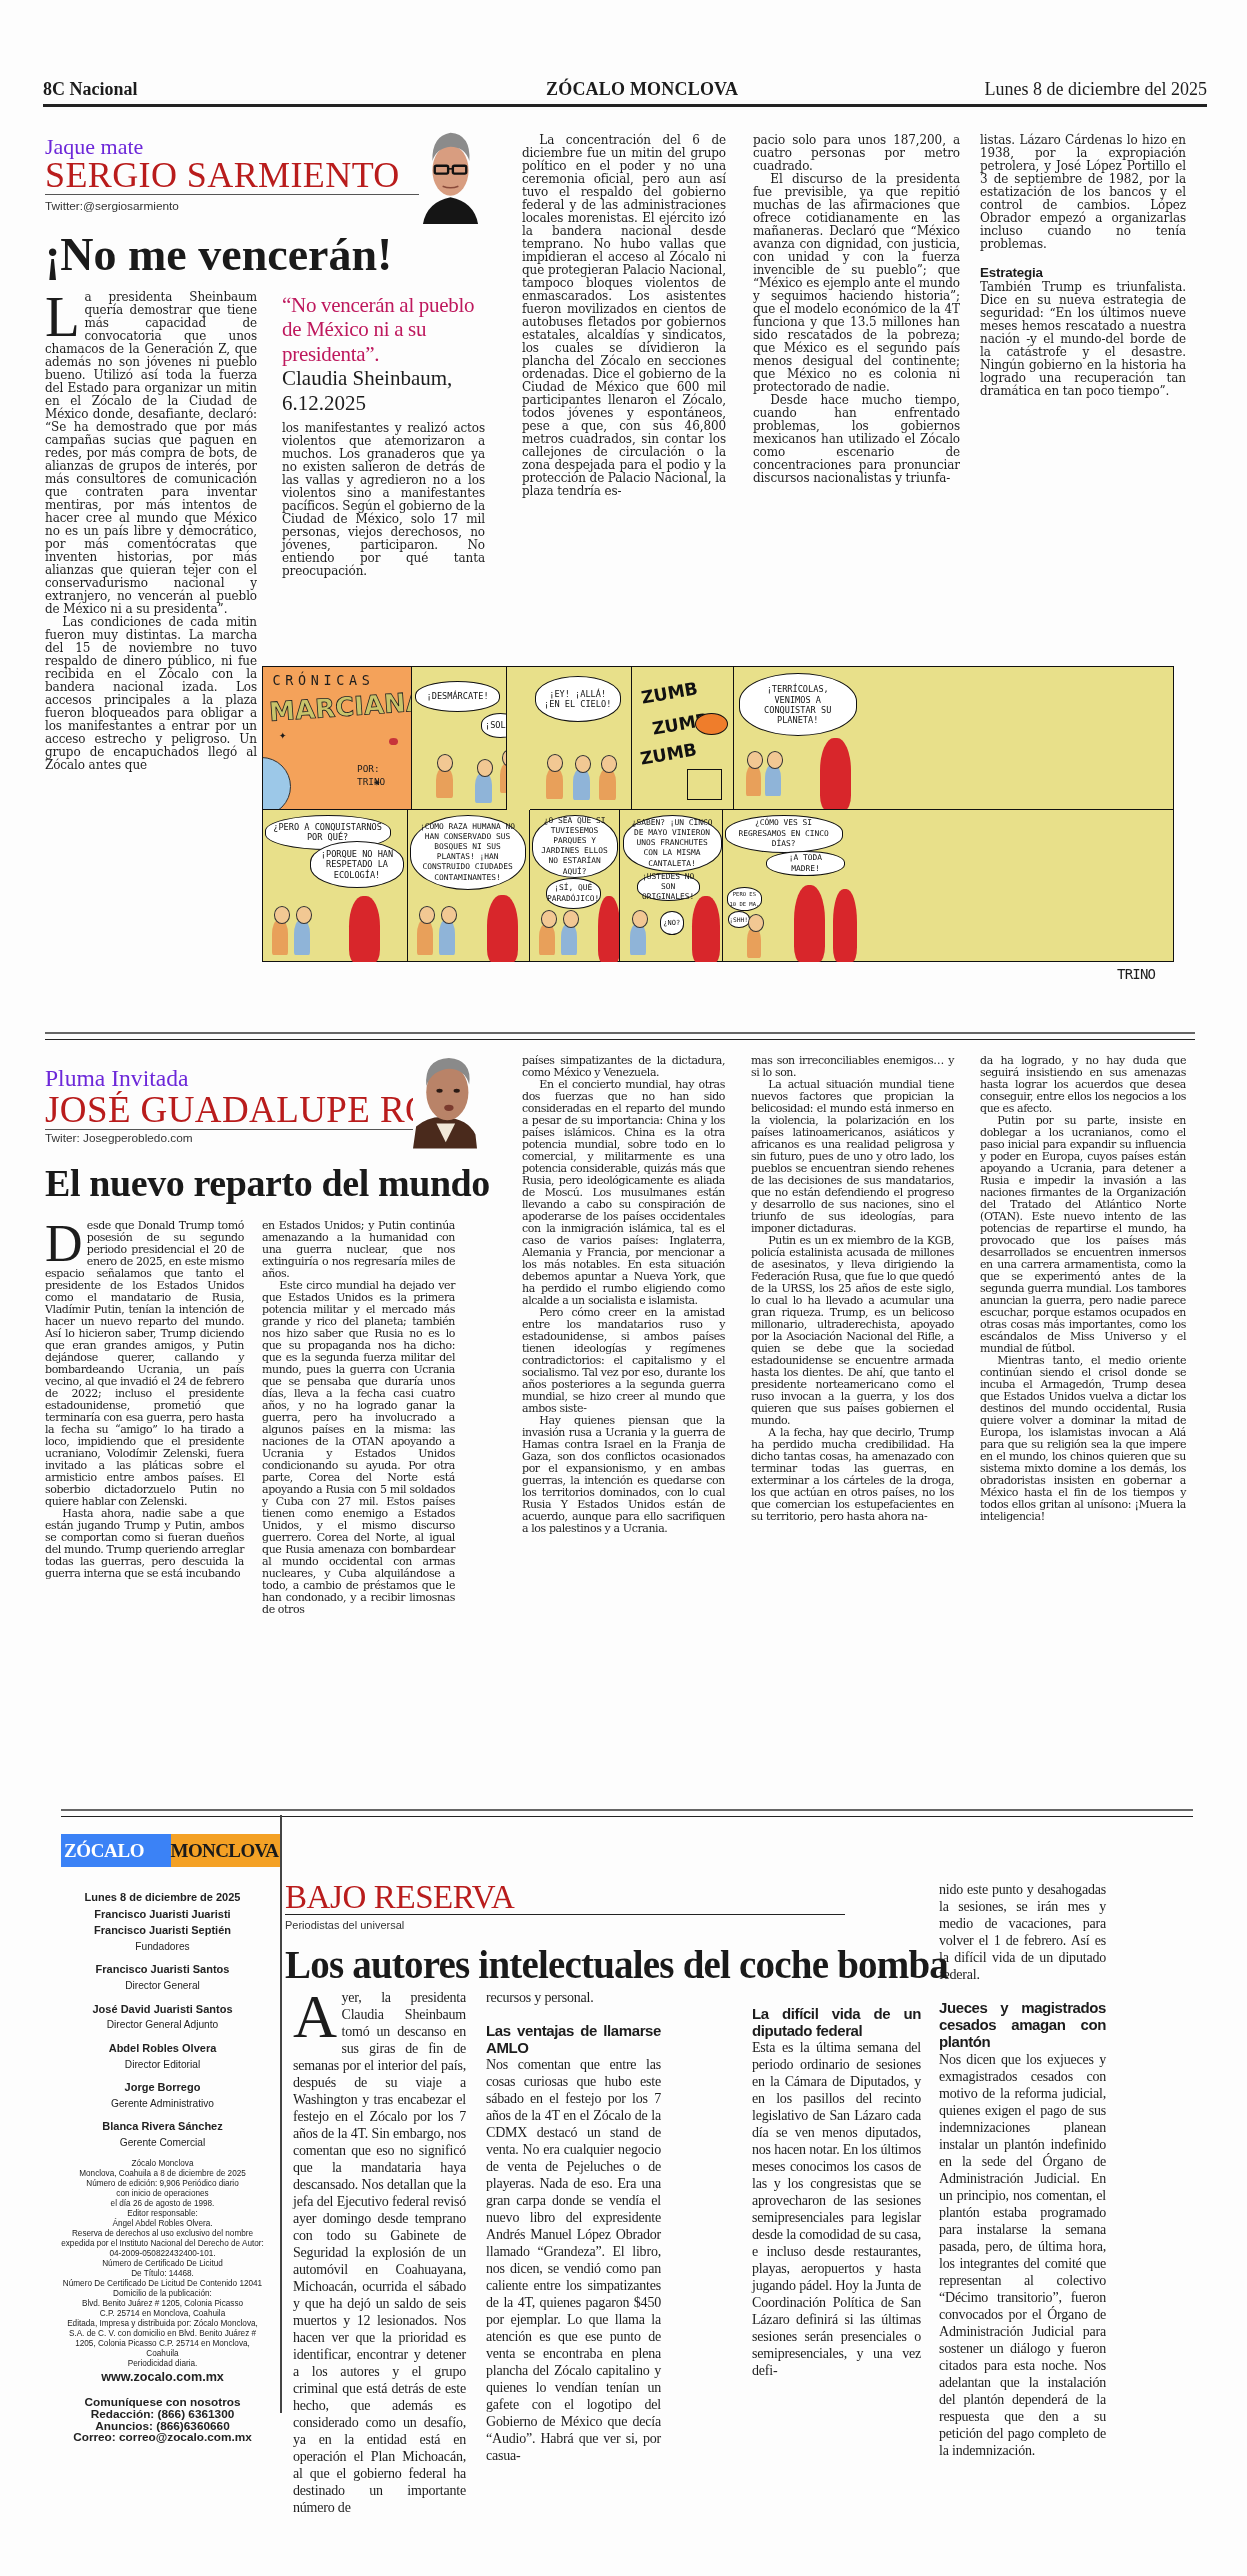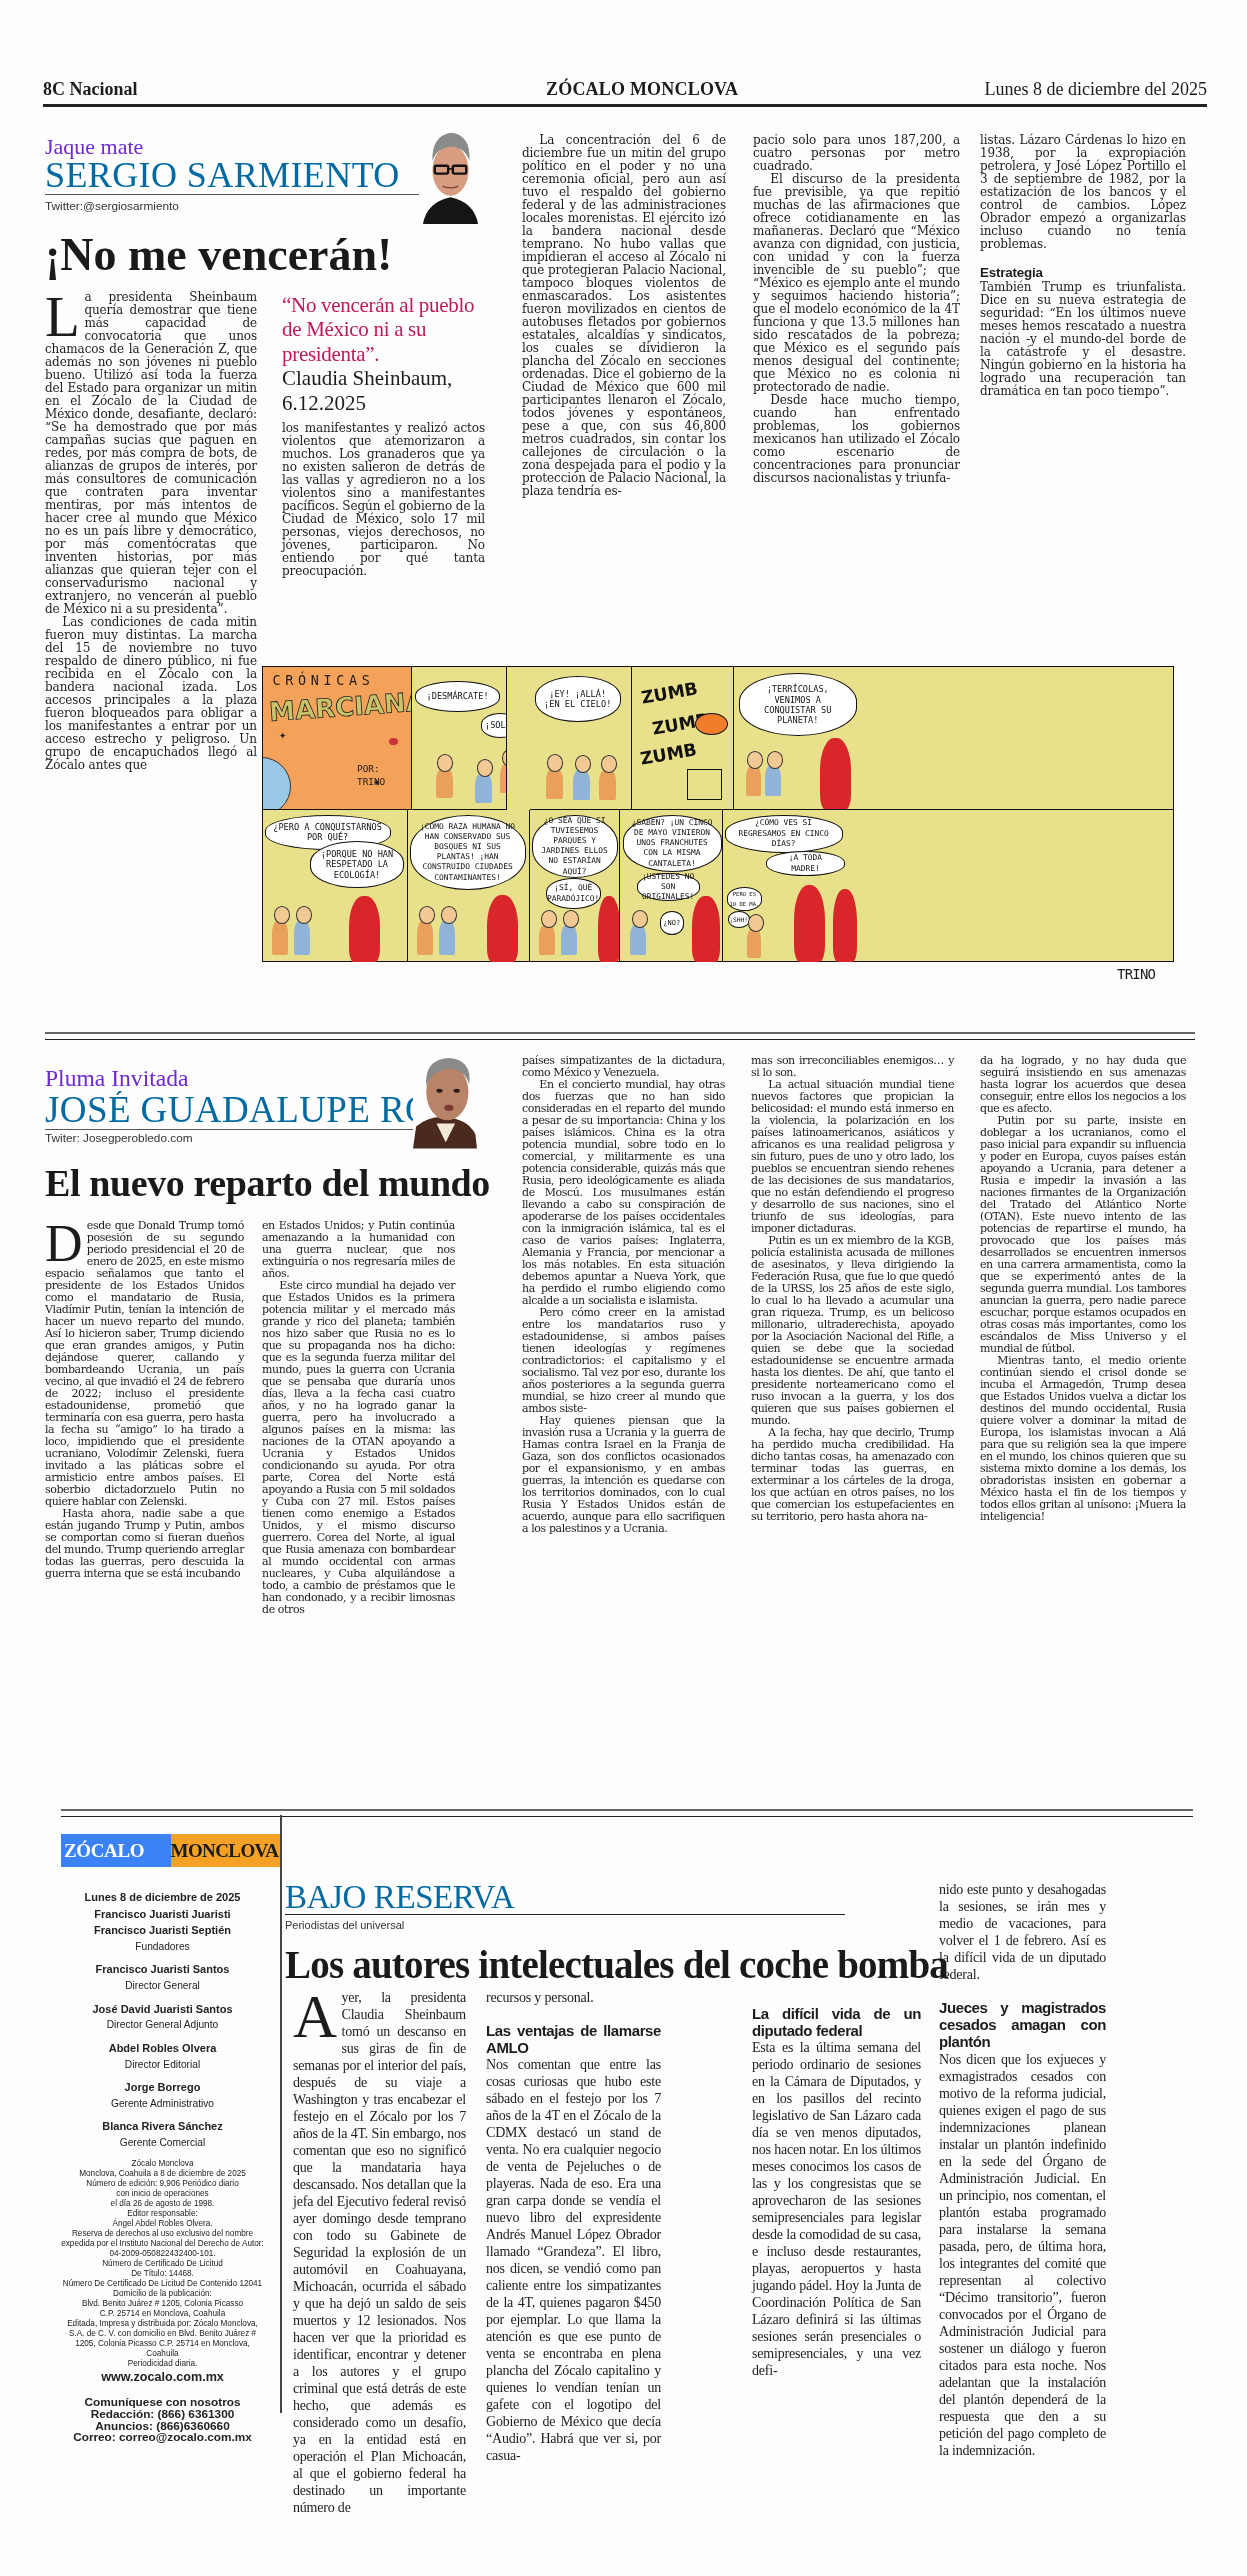--- a/index.html
+++ b/index.html
@@ -13,21 +13,21 @@
   
   #page-header { left: 43px; top: 77px; width: 1164px; height: 31px; }
   #page-header .lbl { position: absolute; top: 1.6px; font-family: "Liberation Serif", serif; font-size: 18px; }
   #hdr-section { left: 0; font-weight: bold; }
   #hdr-paper { left: 503px; font-weight: bold; letter-spacing: 0.2px; }
   #hdr-date { right: 0; }
   #hdr-rule { left: 0; right: 0; top: 27px; height: 3.1px; background: #222; position: absolute; }
 
   
   .kicker { font-family: "Liberation Serif", serif; font-size: 22px; color: #6d28d9; }
-  .author { font-family: "Liberation Serif", serif; font-size: 36px; letter-spacing: 0.4px; color: #0369a1; line-height: 1; }
+  .author { font-family: "Liberation Serif", serif; font-size: 36px; letter-spacing: 0.4px; color: #b91c1c; line-height: 1; }
   .handle { font-family: "Liberation Sans", sans-serif; font-size: 11.8px; color: #333; }
   .rule-thin { height: 0.8px; background: #555; }
   .headline { font-family: "Liberation Serif", serif; color: #1a1a1a; line-height: 1; }
 
   .col { position: absolute; text-align: justify; hyphens: auto; }
   .col p { text-indent: 17.3px; }
   .col p.noindent { text-indent: 0; }
   .body1 { font-family: "DejaVu Serif", serif; font-size: 12px; line-height: 13px; letter-spacing: -0.1px; }
   .body2 { font-family: "DejaVu Serif", serif; font-size: 11px; line-height: 12px; letter-spacing: -0.4px; }
   .body3 { font-family: "Liberation Serif", serif; font-size: 14px; line-height: 17px; letter-spacing: -0.2px; }

